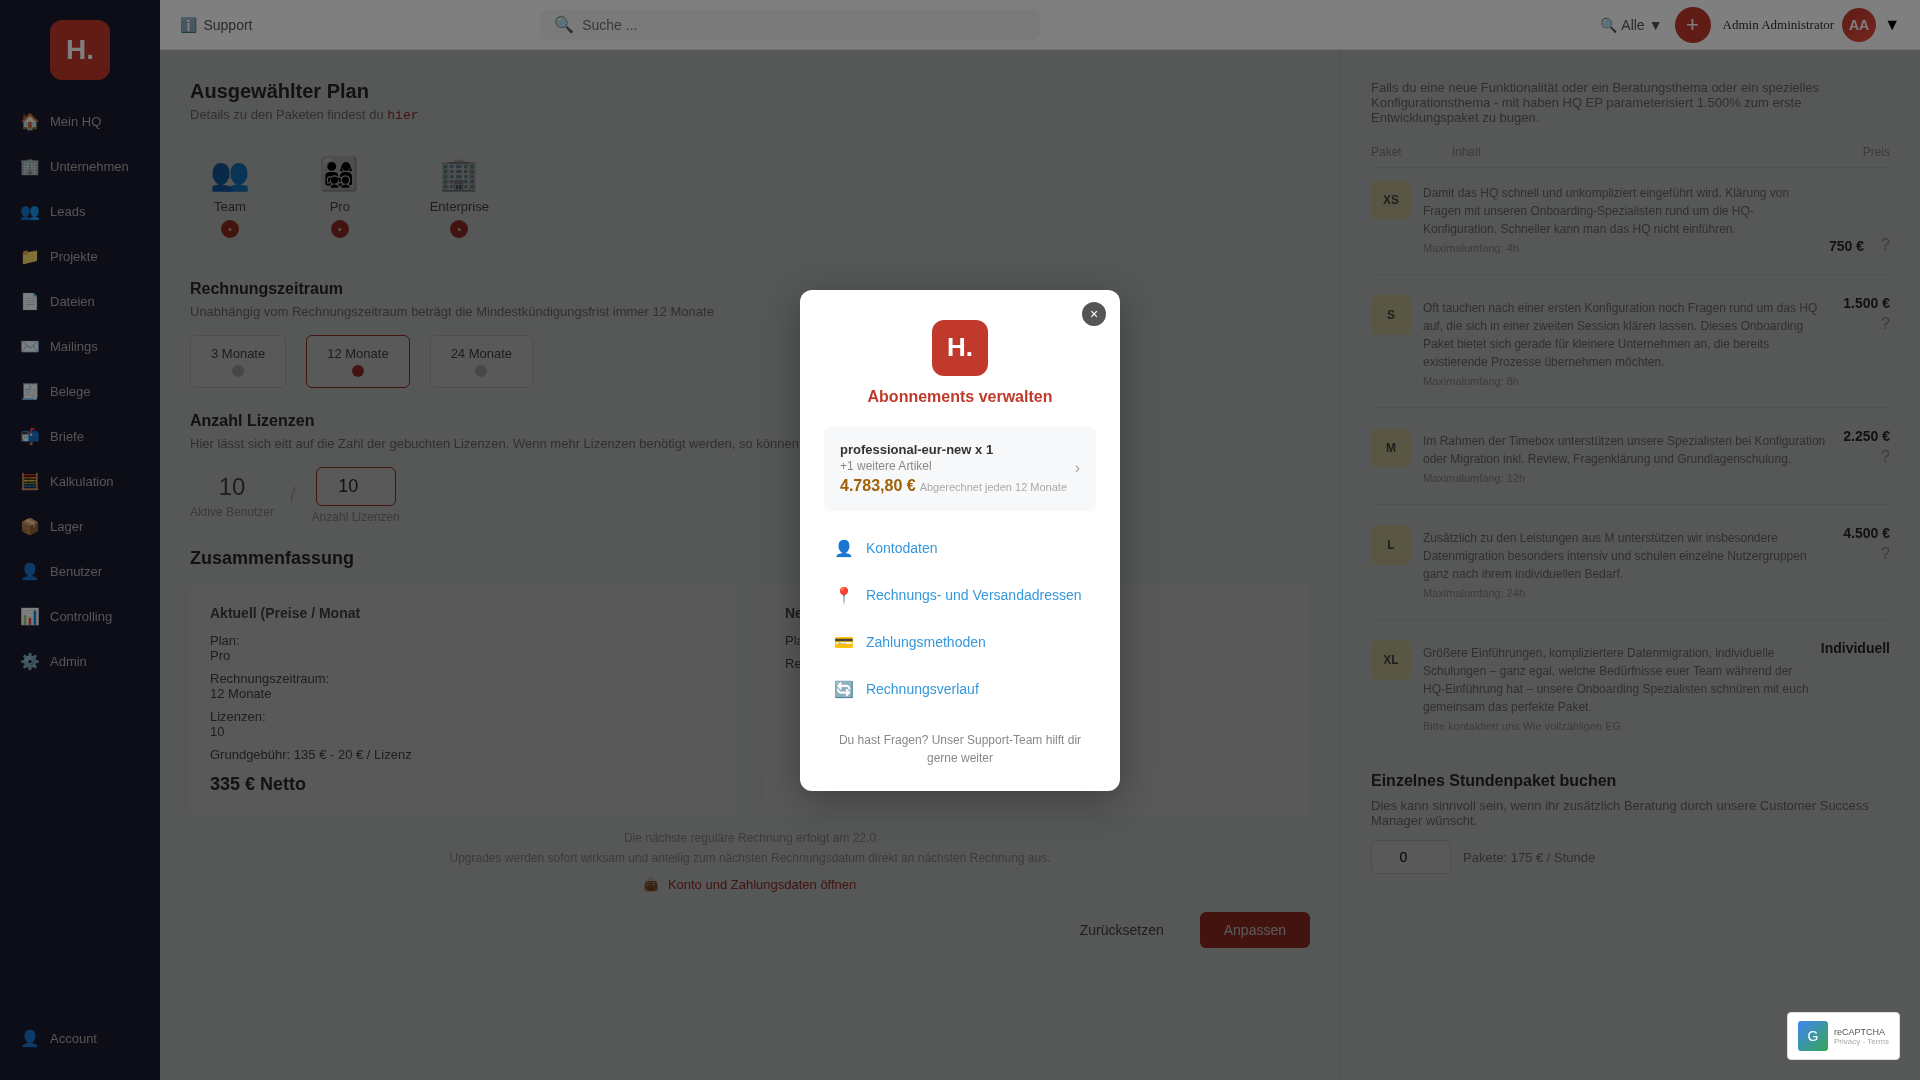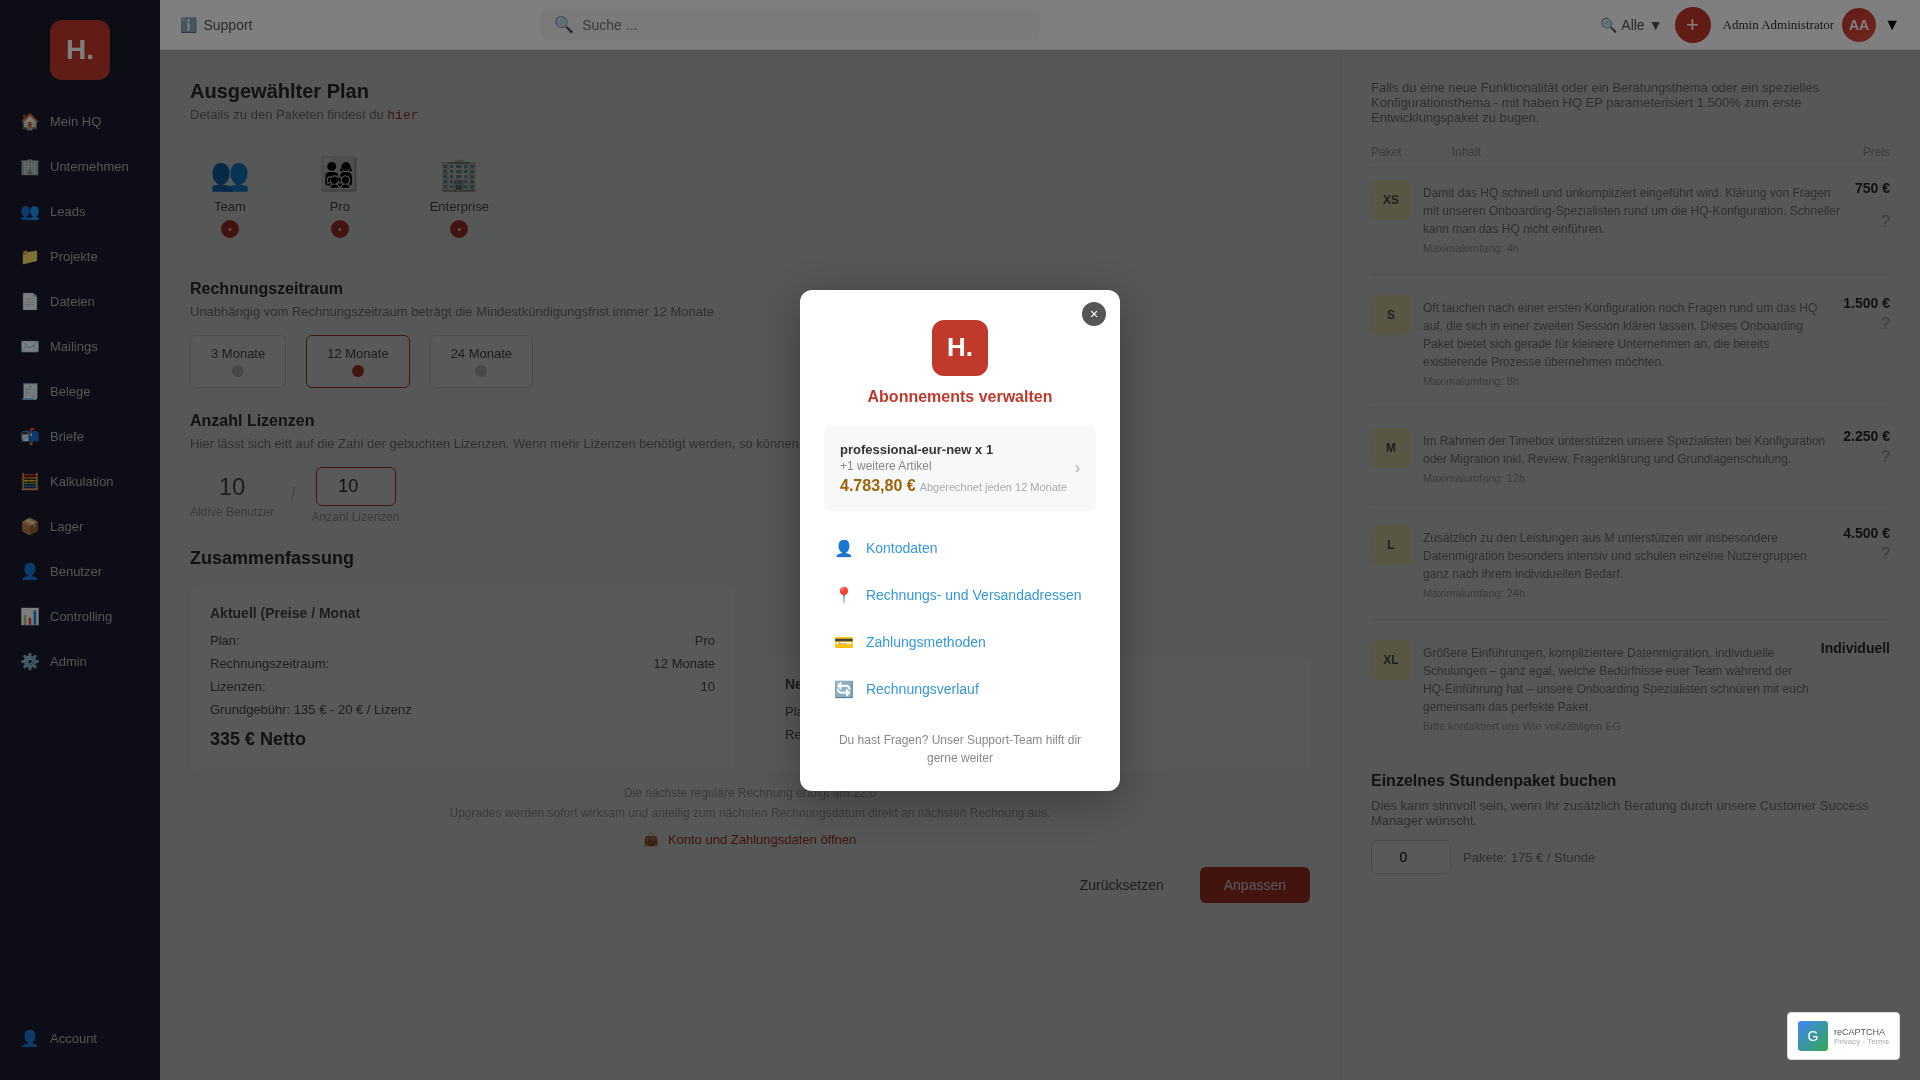--- a/index.html
+++ b/index.html
@@ -93,24 +93,24 @@
     .license-row { display: flex; align-items: center; gap: 16px; margin-bottom: 20px; }
     .license-num { font-size: 24px; color: #555; }
     .license-divider { font-size: 20px; color: #ccc; }
     .license-input {
       width: 80px; padding: 8px; border: 1px solid #c0392b; border-radius: 6px;
       font-size: 18px; text-align: center; color: #333;
     }
 
     .summary-section { }
     .summary-title { font-size: 18px; font-weight: 600; color: #333; margin-bottom: 16px; }
-    .summary-cols { display: flex; gap: 30px; align-items: flex-end; }
+    .summary-cols { display: flex; gap: 30px; }
     .summary-col { flex: 1; background: #fff; border-radius: 8px; padding: 20px; }
     .summary-col-title { font-size: 14px; font-weight: 600; color: #555; margin-bottom: 12px; }
-    .summary-row { display: flex; justify-content: space-between; margin-bottom: 8px; font-size: 13px; color: #555; }
+    .summary-row { display: flex; justify-content: space-between; margin-bottom: 8px; font-size: 13px; color: #555; flex-direction: column; }
     .summary-total { display: flex; justify-content: space-between; font-size: 18px; font-weight: 700; color: #333; margin-top: 12px; }
 
     .footer-note { font-size: 12px; color: #aaa; margin-top: 16px; text-align: center; }
     .footer-link { display: flex; align-items: center; gap: 8px; color: #c0392b; font-size: 13px; cursor: pointer; justify-content: center; margin-top: 12px; }
 
     .action-buttons { display: flex; gap: 12px; justify-content: flex-end; margin-top: 20px; }
     .btn-secondary { padding: 10px 24px; border: none; background: transparent; color: #555; font-size: 14px; cursor: pointer; border-radius: 6px; }
     .btn-primary { padding: 10px 24px; border: none; background: #c0392b; color: white; font-size: 14px; cursor: pointer; border-radius: 6px; }
 
     
@@ -402,21 +402,21 @@
       <span style="flex:1;margin-left:50px;">Inhalt</span>
       <span>Preis</span>
     </div>
 
     <div class="service-row">
       <div class="service-badge">XS</div>
       <div class="service-content">
         <div class="service-desc">Damit das HQ schnell und unkompliziert eingeführt wird. Klärung von Fragen mit unseren Onboarding-Spezialisten rund um die HQ-Konfiguration. Schneller kann man das HQ nicht einführen.</div>
         <div class="service-max">Maximalumfang: 4h</div>
       </div>
-      <div style="display:flex;flex-direction:column;align-items:flex-end;gap:17px;">
+      <div style="display:flex;flex-direction:row;align-items:flex-end;gap:17px;">
         <span class="service-price">750 €</span>
         <span style="color:#aaa;font-size:16px;cursor:pointer;">?</span>
       </div>
     </div>
 
     <div class="service-row">
       <div class="service-badge">S</div>
       <div class="service-content">
         <div class="service-desc">Oft tauchen nach einer ersten Konfiguration noch Fragen rund um das HQ auf, die sich in einer zweiten Session klären lassen. Dieses Onboarding Paket bietet sich gerade für kleinere Unternehmen an, die bereits existierende Prozesse übernehmen möchten.</div>
         <div class="service-max">Maximalumfang: 8h</div>

